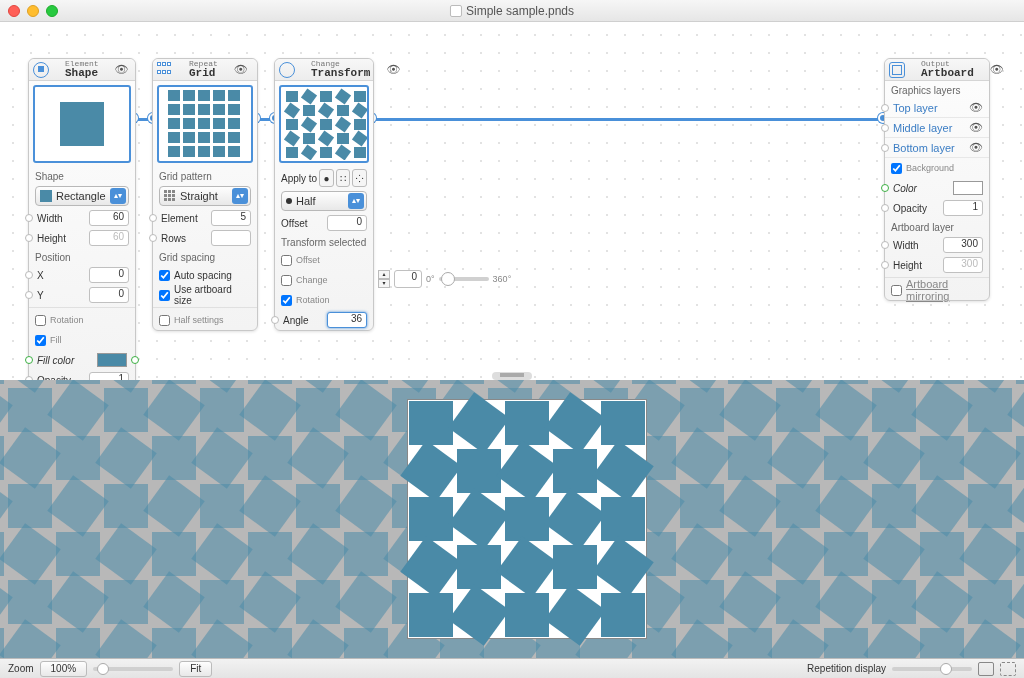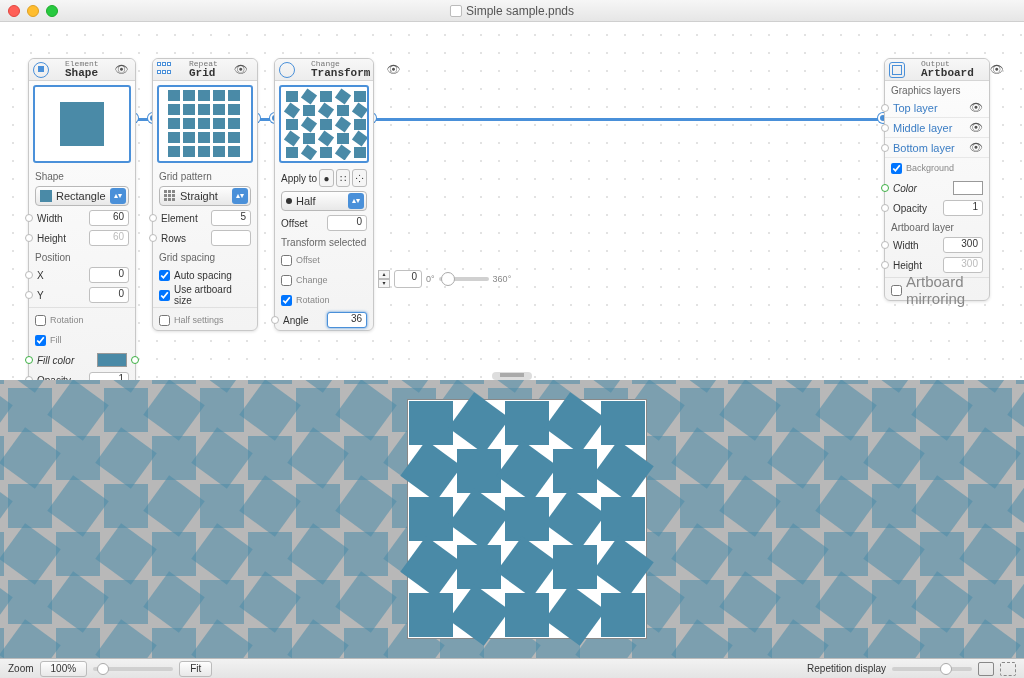--- a/index.html
+++ b/index.html
@@ -434,21 +434,21 @@
       <span class="val">300</span>
     </div>
     <div class="field-row">
       <span class="link-dot left"></span>
       <label>Height</label>
       <span class="val dim">300</span>
     </div>
     <hr class="sep">
     <div class="field-row">
       <input type="checkbox" class="chk" style="">
-      <label style="font-size:15px;color:#888;">Artboard mirroring</label>
+      <label style="font-size:11px;color:#888;text-decoration:underline;">Artboard mirroring</label>
     </div>
   </div>
 
 </div>
 
 <div class="resize-handle"></div>
 
 <div class="preview-bottom">
   <div class="pattern-layer" id="pattern-bg">
       <div class="psq dim" style="left: 0px; top: 0px; transform: rotate(0deg);"></div>

